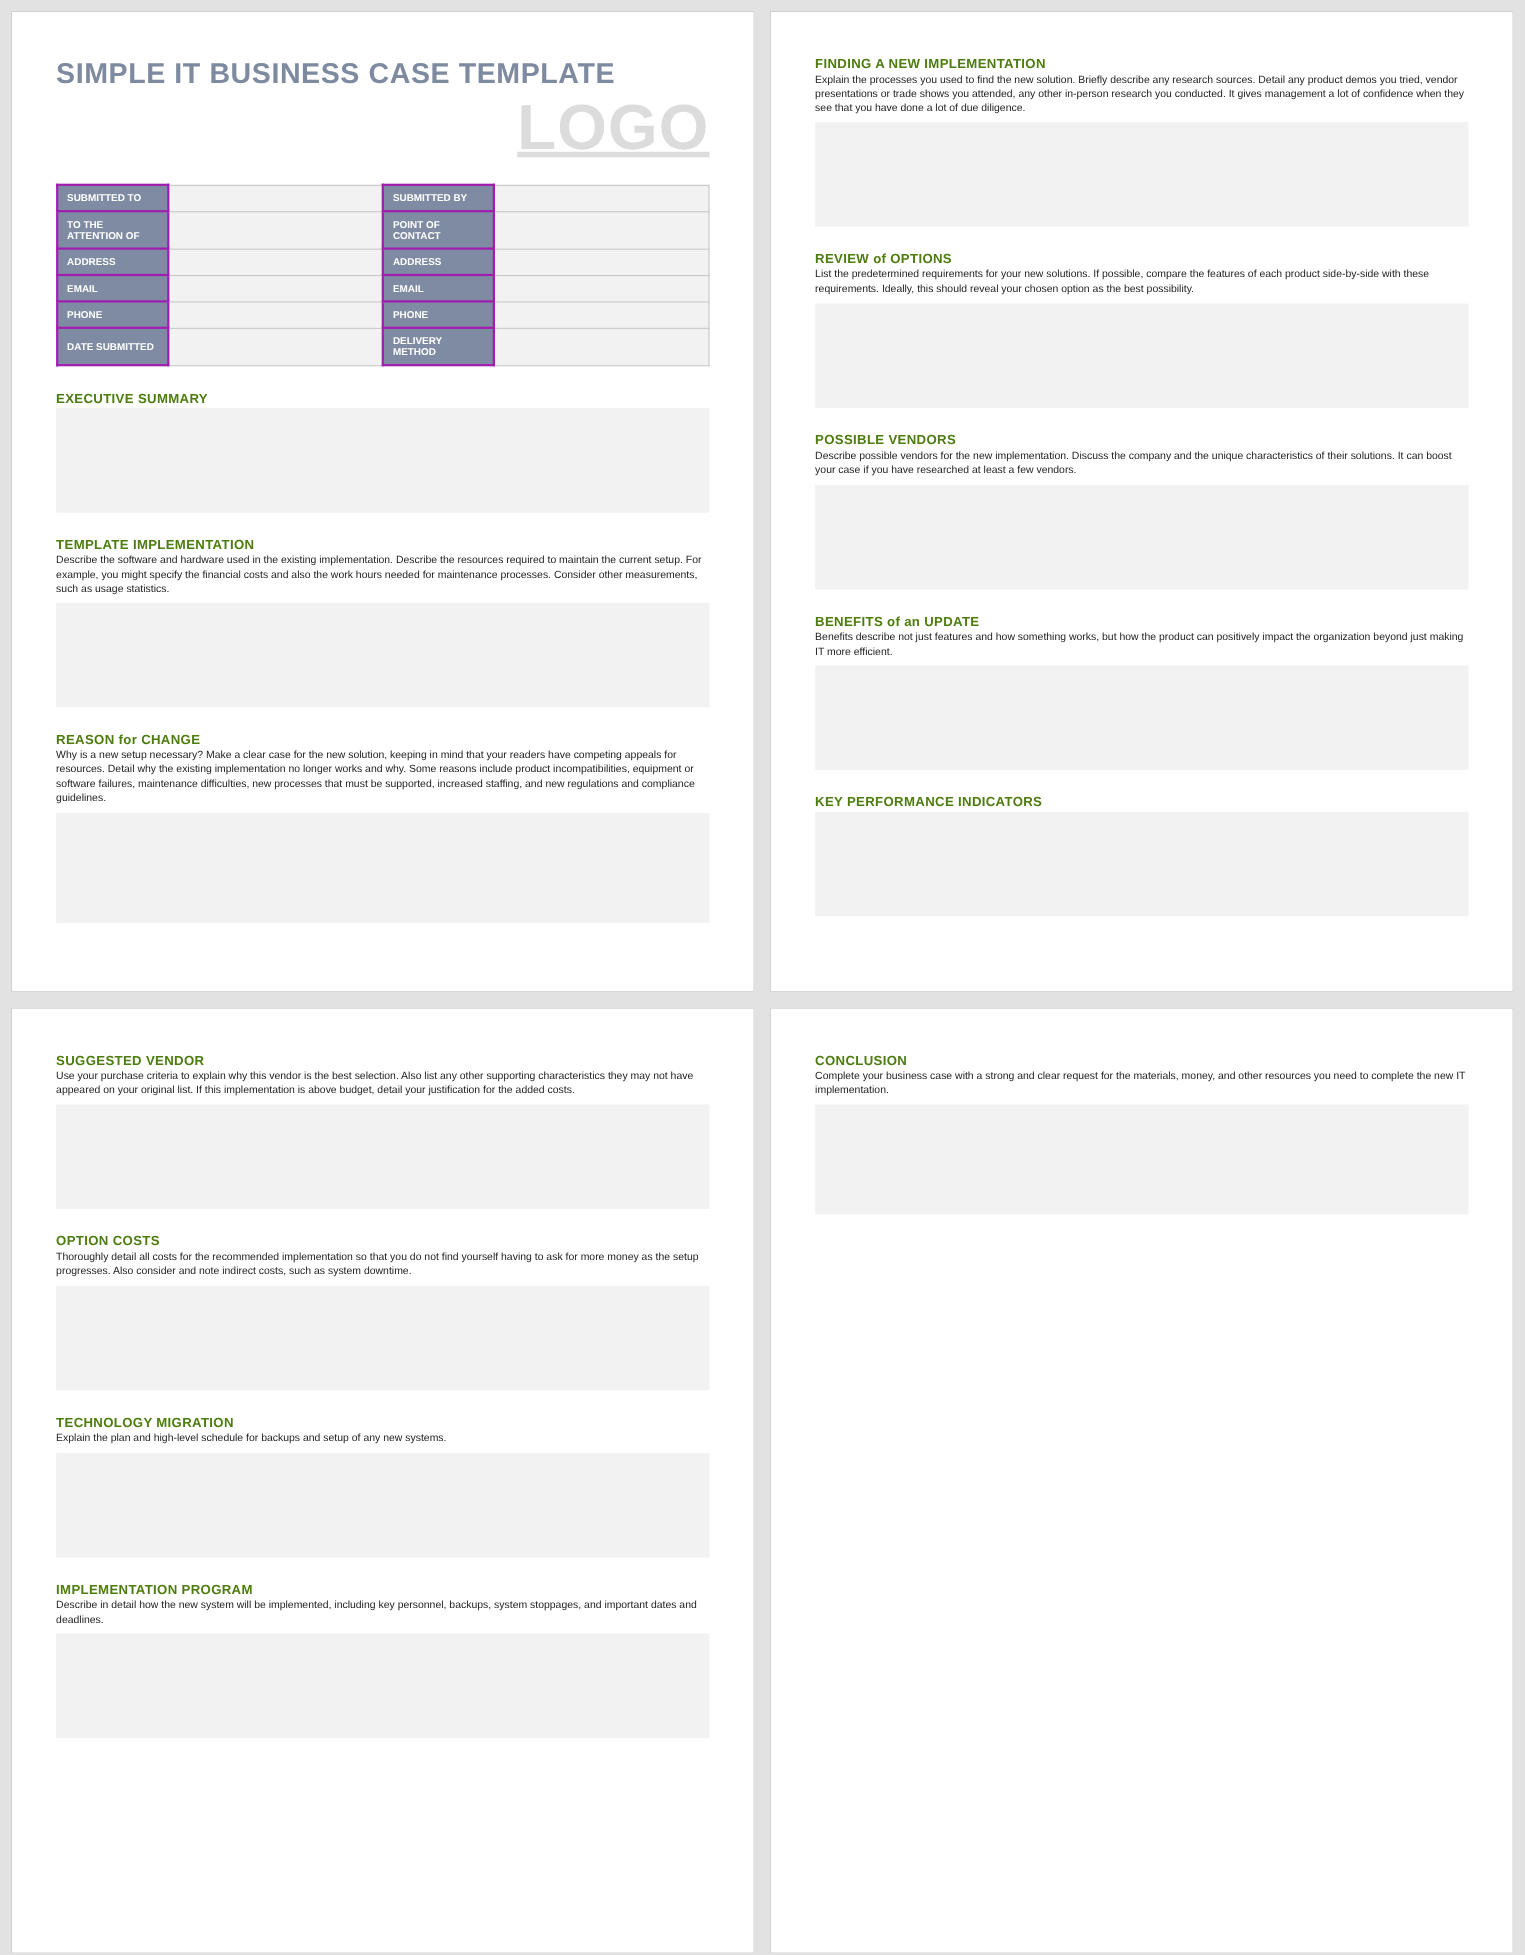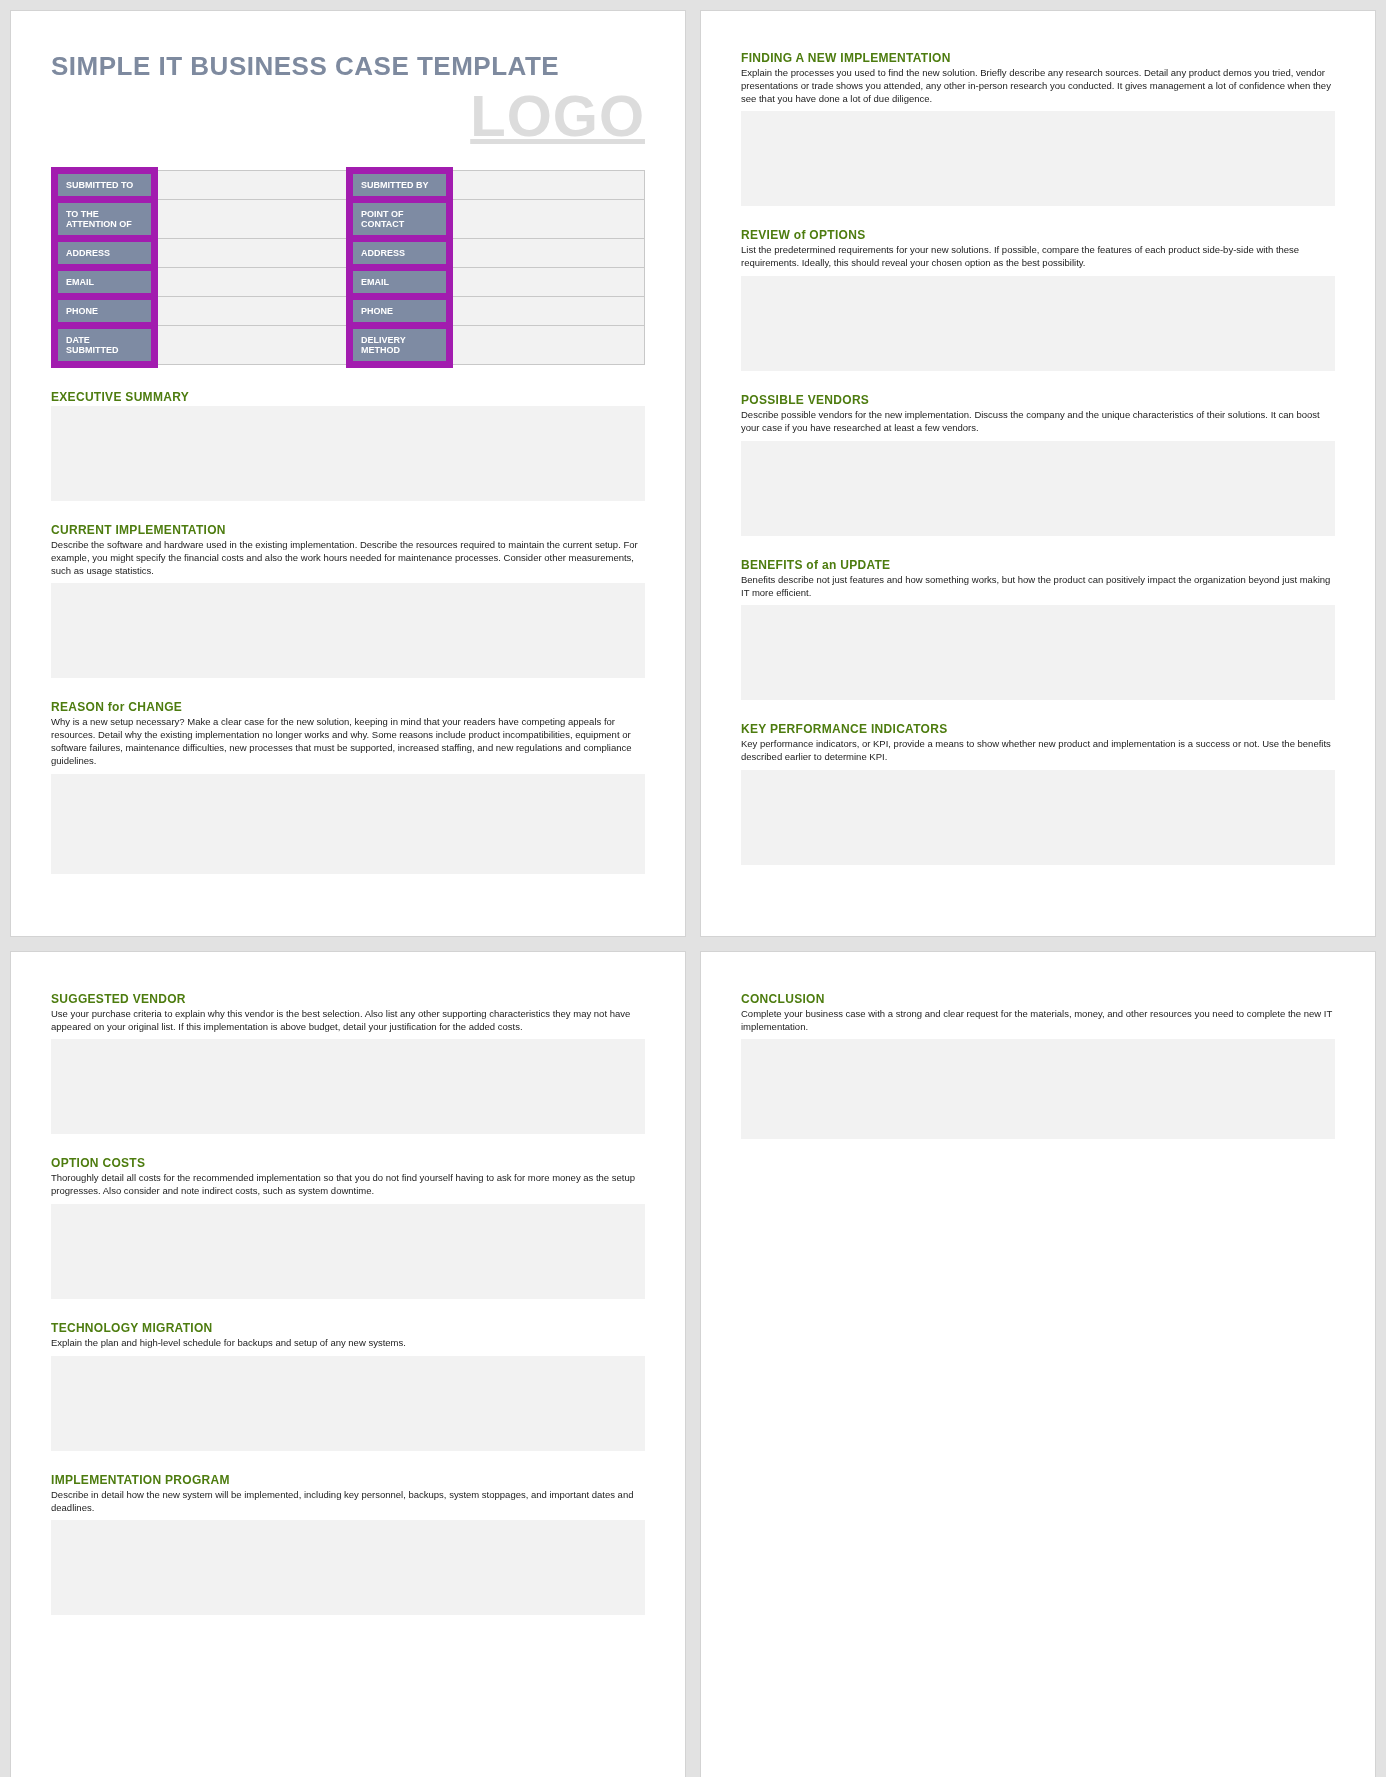--- a/index.html
+++ b/index.html
@@ -44,21 +44,21 @@
     margin-bottom: 22px;
     table-layout: fixed;
   }
   table.header-table td.label {
     background: #7e8ba3;
     color: #ffffff;
     font-size: 9px;
     font-weight: 700;
     text-transform: uppercase;
     padding: 6px 8px;
-    border: 7px solid #a21caf;
+    border: 2px solid #a21caf;
     width: 17%;
   }
   table.header-table td.value {
     background: #f2f2f2;
     border: 1px solid #c8c8c8;
     padding: 6px 8px;
     font-size: 10px;
     width: 33%;
   }
   .section {
@@ -134,21 +134,21 @@
         </tr>
       </tbody>
     </table>
 
     <div class="section">
       <div class="section-title">EXECUTIVE SUMMARY</div>
       <div class="section-box tall"></div>
     </div>
 
     <div class="section">
-      <div class="section-title">CURRENT IMPLEMENTATION</div>
+      <div class="section-title">TEMPLATE IMPLEMENTATION</div>
       <div class="section-desc">Describe the software and hardware used in the existing implementation. Describe the resources required to maintain the current setup. For example, you might specify the financial costs and also the work hours needed for maintenance processes. Consider other measurements, such as usage statistics.</div>
       <div class="section-box tall"></div>
     </div>
 
     <div class="section">
       <div class="section-title">REASON for CHANGE</div>
       <div class="section-desc">Why is a new setup necessary? Make a clear case for the new solution, keeping in mind that your readers have competing appeals for resources. Detail why the existing implementation no longer works and why. Some reasons include product incompatibilities, equipment or software failures, maintenance difficulties, new processes that must be supported, increased staffing, and new regulations and compliance guidelines.</div>
       <div class="section-box xtall"></div>
     </div>
   </div>
@@ -173,21 +173,20 @@
     </div>
 
     <div class="section">
       <div class="section-title">BENEFITS of an UPDATE</div>
       <div class="section-desc">Benefits describe not just features and how something works, but how the product can positively impact the organization beyond just making IT more efficient.</div>
       <div class="section-box tall"></div>
     </div>
 
     <div class="section">
       <div class="section-title">KEY PERFORMANCE INDICATORS</div>
-      <div class="section-desc">Key performance indicators, or KPI, provide a means to show whether new product and implementation is a success or not. Use the benefits described earlier to determine KPI.</div>
       <div class="section-box tall"></div>
     </div>
   </div>
 
   <div class="page">
 
     <div class="section">
       <div class="section-title">SUGGESTED VENDOR</div>
       <div class="section-desc">Use your purchase criteria to explain why this vendor is the best selection. Also list any other supporting characteristics they may not have appeared on your original list. If this implementation is above budget, detail your justification for the added costs.</div>
       <div class="section-box tall"></div>

